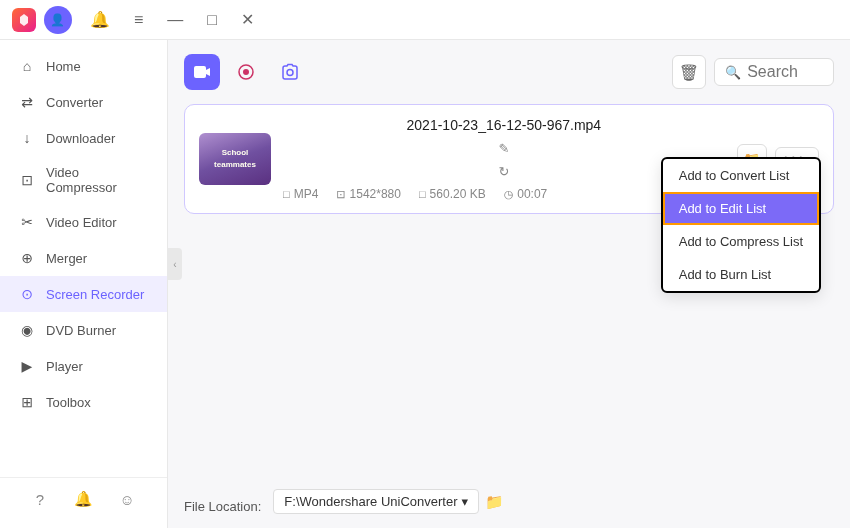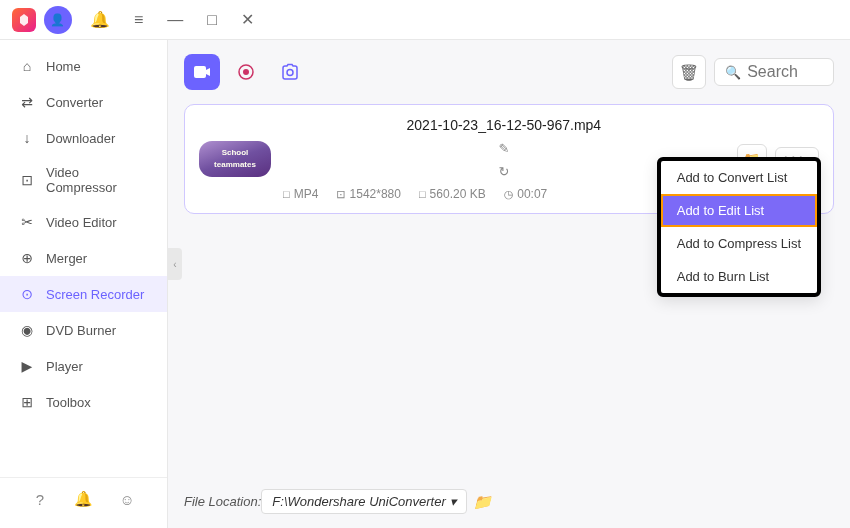--- a/index.html
+++ b/index.html
@@ -200,22 +200,22 @@
       border: 1.5px solid #d0c8ff;
       border-radius: 10px;
       padding: 12px 14px;
       display: flex;
       align-items: center;
       gap: 12px;
       position: relative;
     }
     .file-thumb {
       width: 72px;
-      height: 36px;
-      border-radius: 13px;
+      height: 52px;
+      border-radius: 6px;
       background: linear-gradient(135deg, #c8a0e0, #8060b0);
       overflow: hidden;
       flex-shrink: 0;
       display: flex;
       align-items: center;
       justify-content: center;
       font-size: 9px;
       color: #fff;
       position: relative;
     }
@@ -302,21 +302,21 @@
       color: #666;
       position: relative;
     }
 
     
     .dropdown-menu {
       position: absolute;
       top: 52px;
       right: 12px;
       background: #fff;
-      border: 4px solid #000000;
+      border: 2px solid #000000;
       border-radius: 6px;
       box-shadow: 0 4px 16px rgba(0,0,0,0.12);
       z-index: 100;
       min-width: 160px;
       overflow: hidden;
     }
     .dropdown-item {
       padding: 9px 16px;
       font-size: 13px;
       color: #333;
@@ -327,24 +327,23 @@
       background: #7c6af7;
       color: #fff;
       border: 2px solid #ff9900;
       padding: 7px 14px;
     }
 
     
     .footer {
       margin-top: auto;
       display: flex;
-      align-items: center;
-      gap: 0;
+      align-items: flex-end;
+      gap: 12px;
       padding-top: 12px;
-      font-style: italic;
     }
     .footer-label {
       font-size: 13px;
       color: #555;
     }
     .footer-path {
       display: flex;
       align-items: center;
       gap: 6px;
     }

